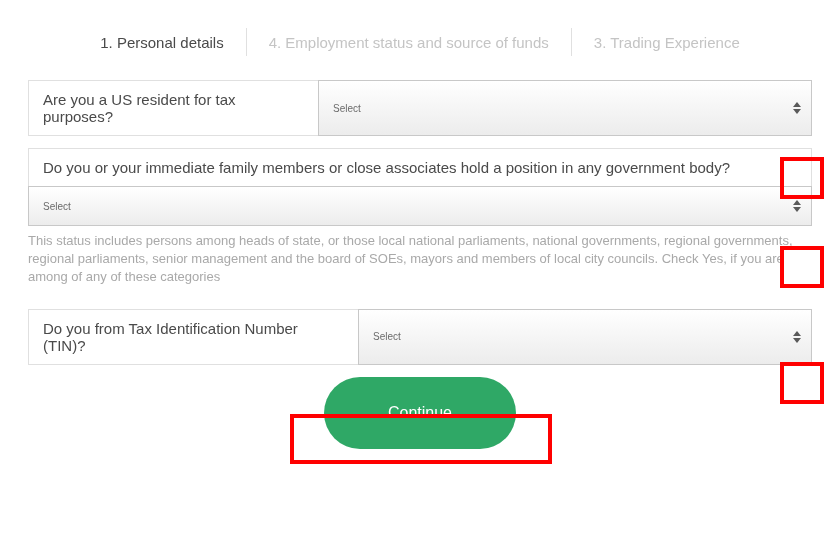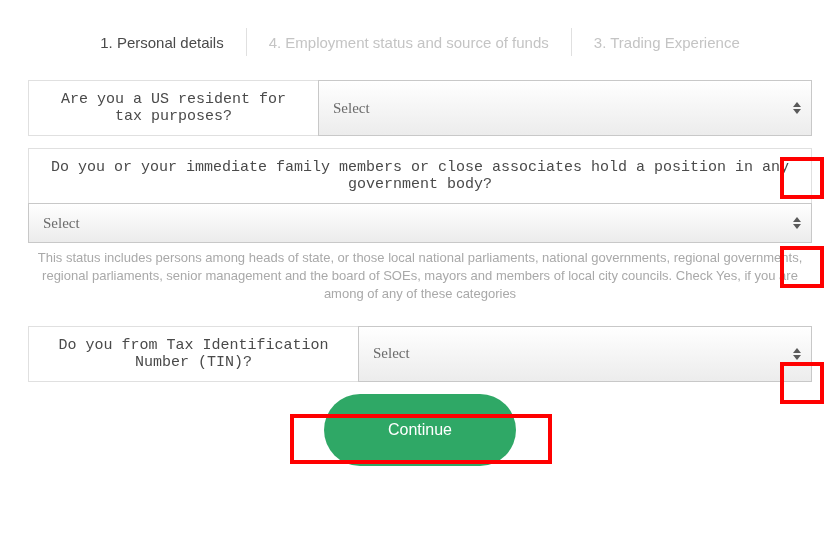--- a/index.html
+++ b/index.html
@@ -1,15 +1,15 @@
 <!DOCTYPE html>
 <html><head>
   <meta charset="utf-8">
   <style>
-    * { box-sizing: border-box; margin: 0; padding: 0; text-align: center; }
+    * { box-sizing: border-box; margin: 0; padding: 0; }
     body {
       font-family: -apple-system, BlinkMacSystemFont, "Helvetica Neue", Arial, sans-serif;
       background: #fff;
       width: 840px;
       height: 560px;
       position: relative;
     }
     .container {
       padding: 0 28px;
     }
@@ -41,46 +41,44 @@
       margin-bottom: 12px;
     }
     .field-row.stacked { flex-direction: column; }
     .label-box {
       border: 1px solid #e0e0e0;
       background: #fff;
       padding: 10px 14px;
       font-size: 15px;
       color: #4a4a4a;
       flex: 0 0 auto;
-      font-family: Liberation Mono, monospace;
     }
     .row1 .label-box { width: 290px; border-right: none; }
     .row3 .label-box { width: 330px; border-right: none; }
     .label-box.full {
       width: 100%;
       border-bottom: none;
     }
     .select-wrap {
       position: relative;
       flex: 1;
     }
     .select-box {
       width: 100%;
       height: 100%;
       border: 1px solid #c8c8c8;
       background: linear-gradient(#ffffff, #ececec);
       padding: 10px 40px 10px 14px;
-      font-size: 15px;
+      font-size: 10px;
       color: #6b6b6b;
       cursor: pointer;
       text-align: left;
       display: flex;
       align-items: center;
       min-height: 40px;
-      font-family: Liberation Serif, serif;
     }
     .select-arrows {
       position: absolute;
       right: 4px;
       top: 50%;
       transform: translateY(-50%);
       width: 22px;
       height: 30px;
       display: flex;
       flex-direction: column;

